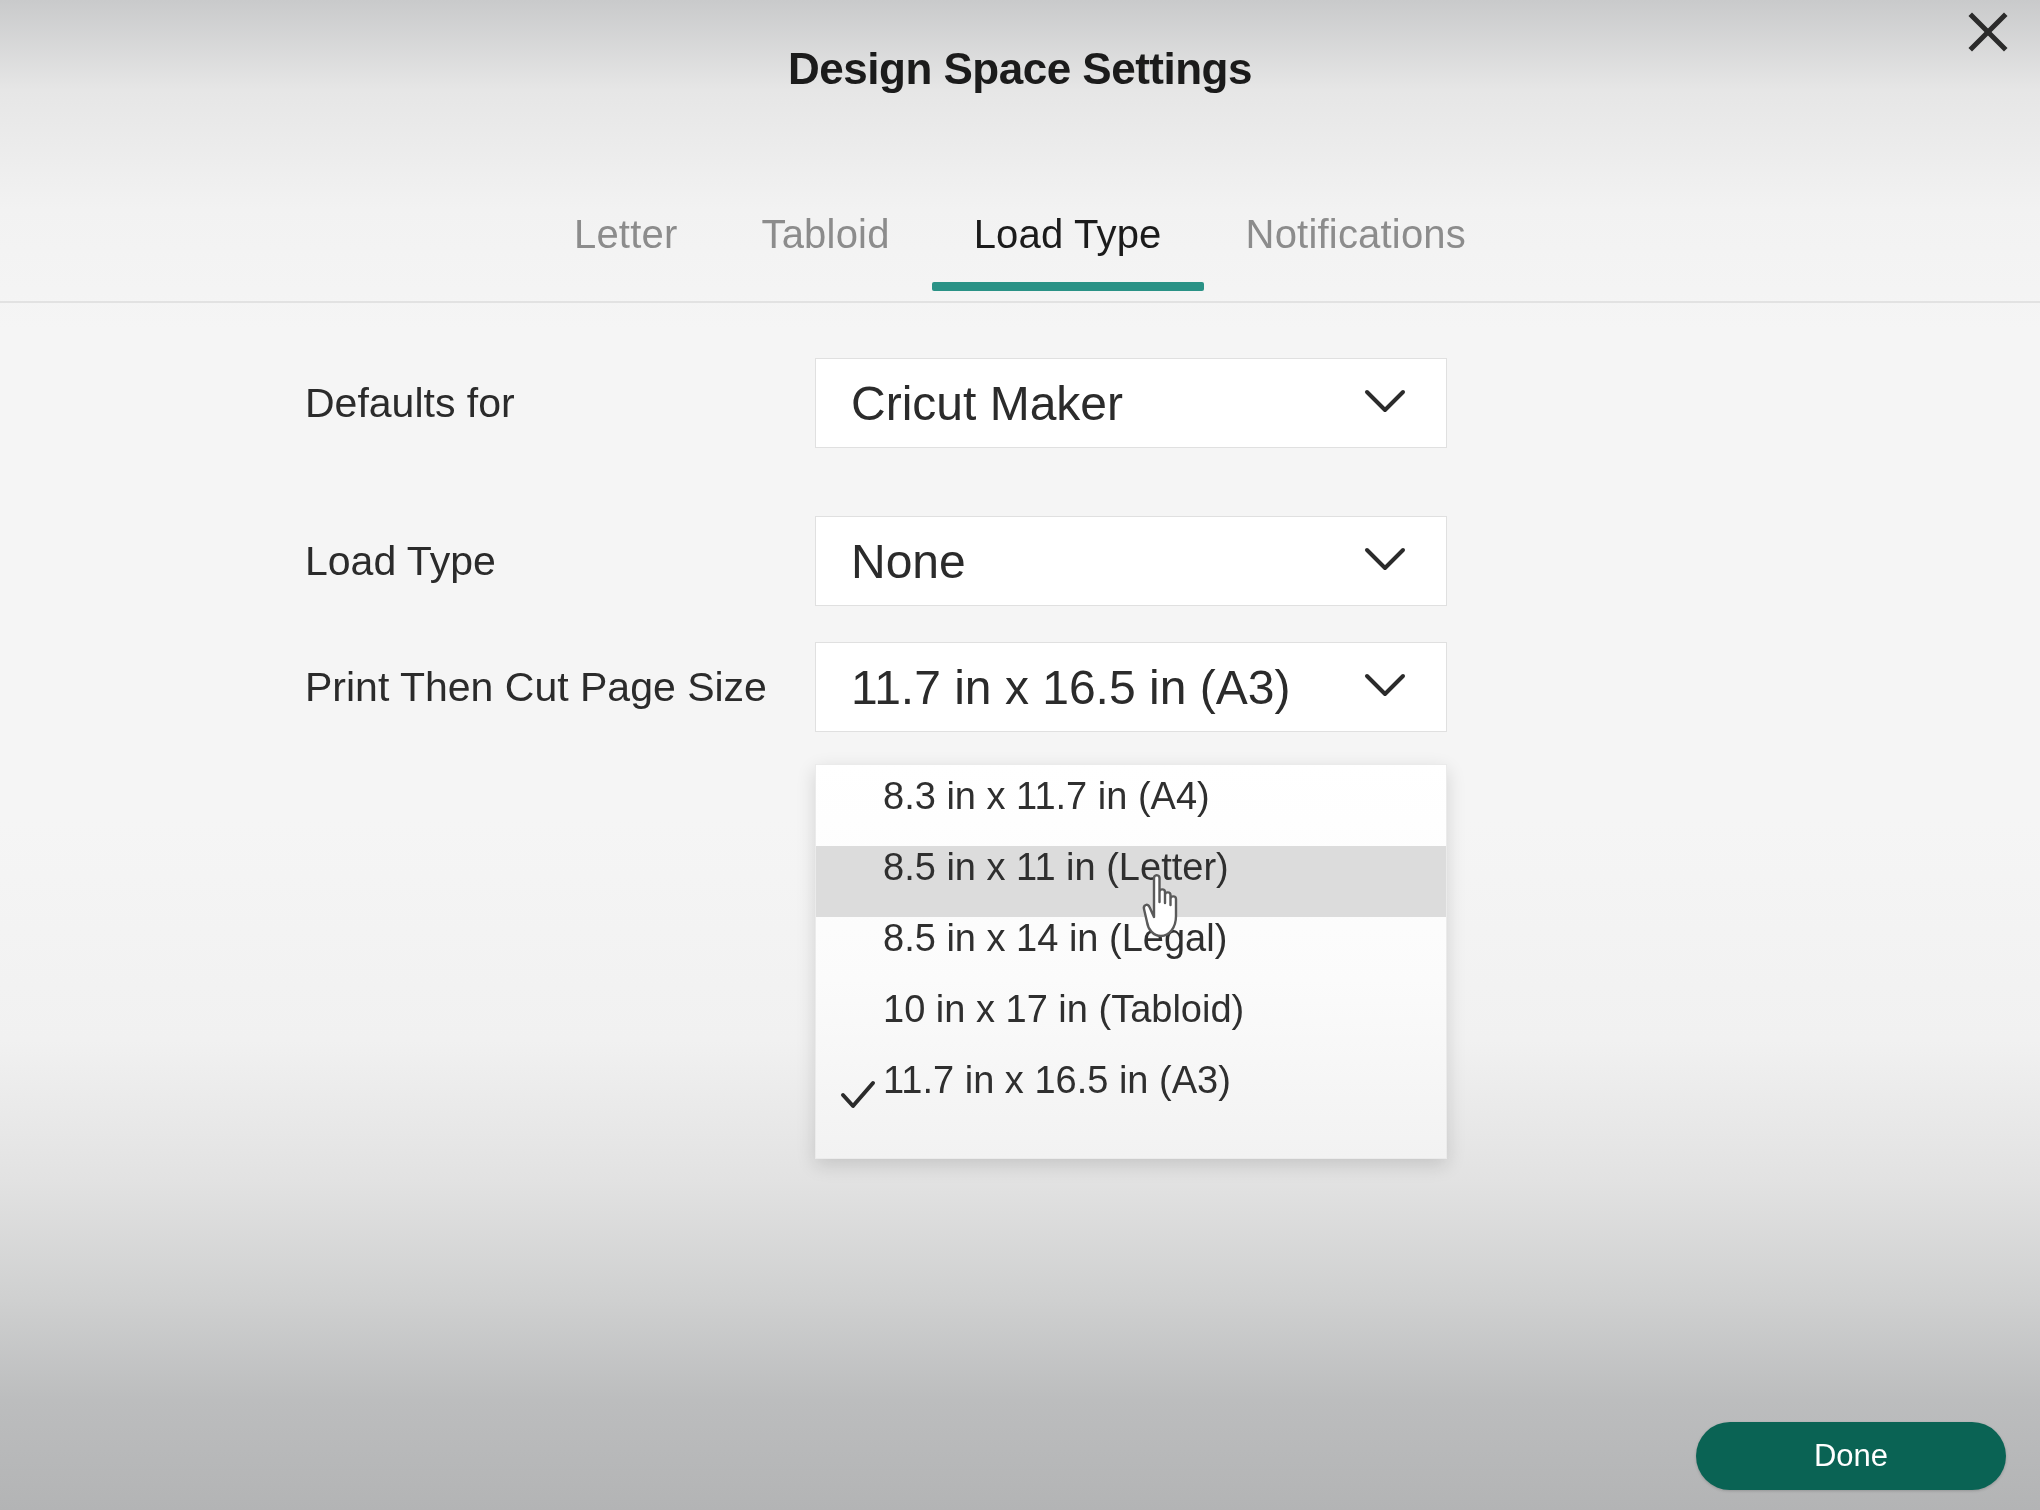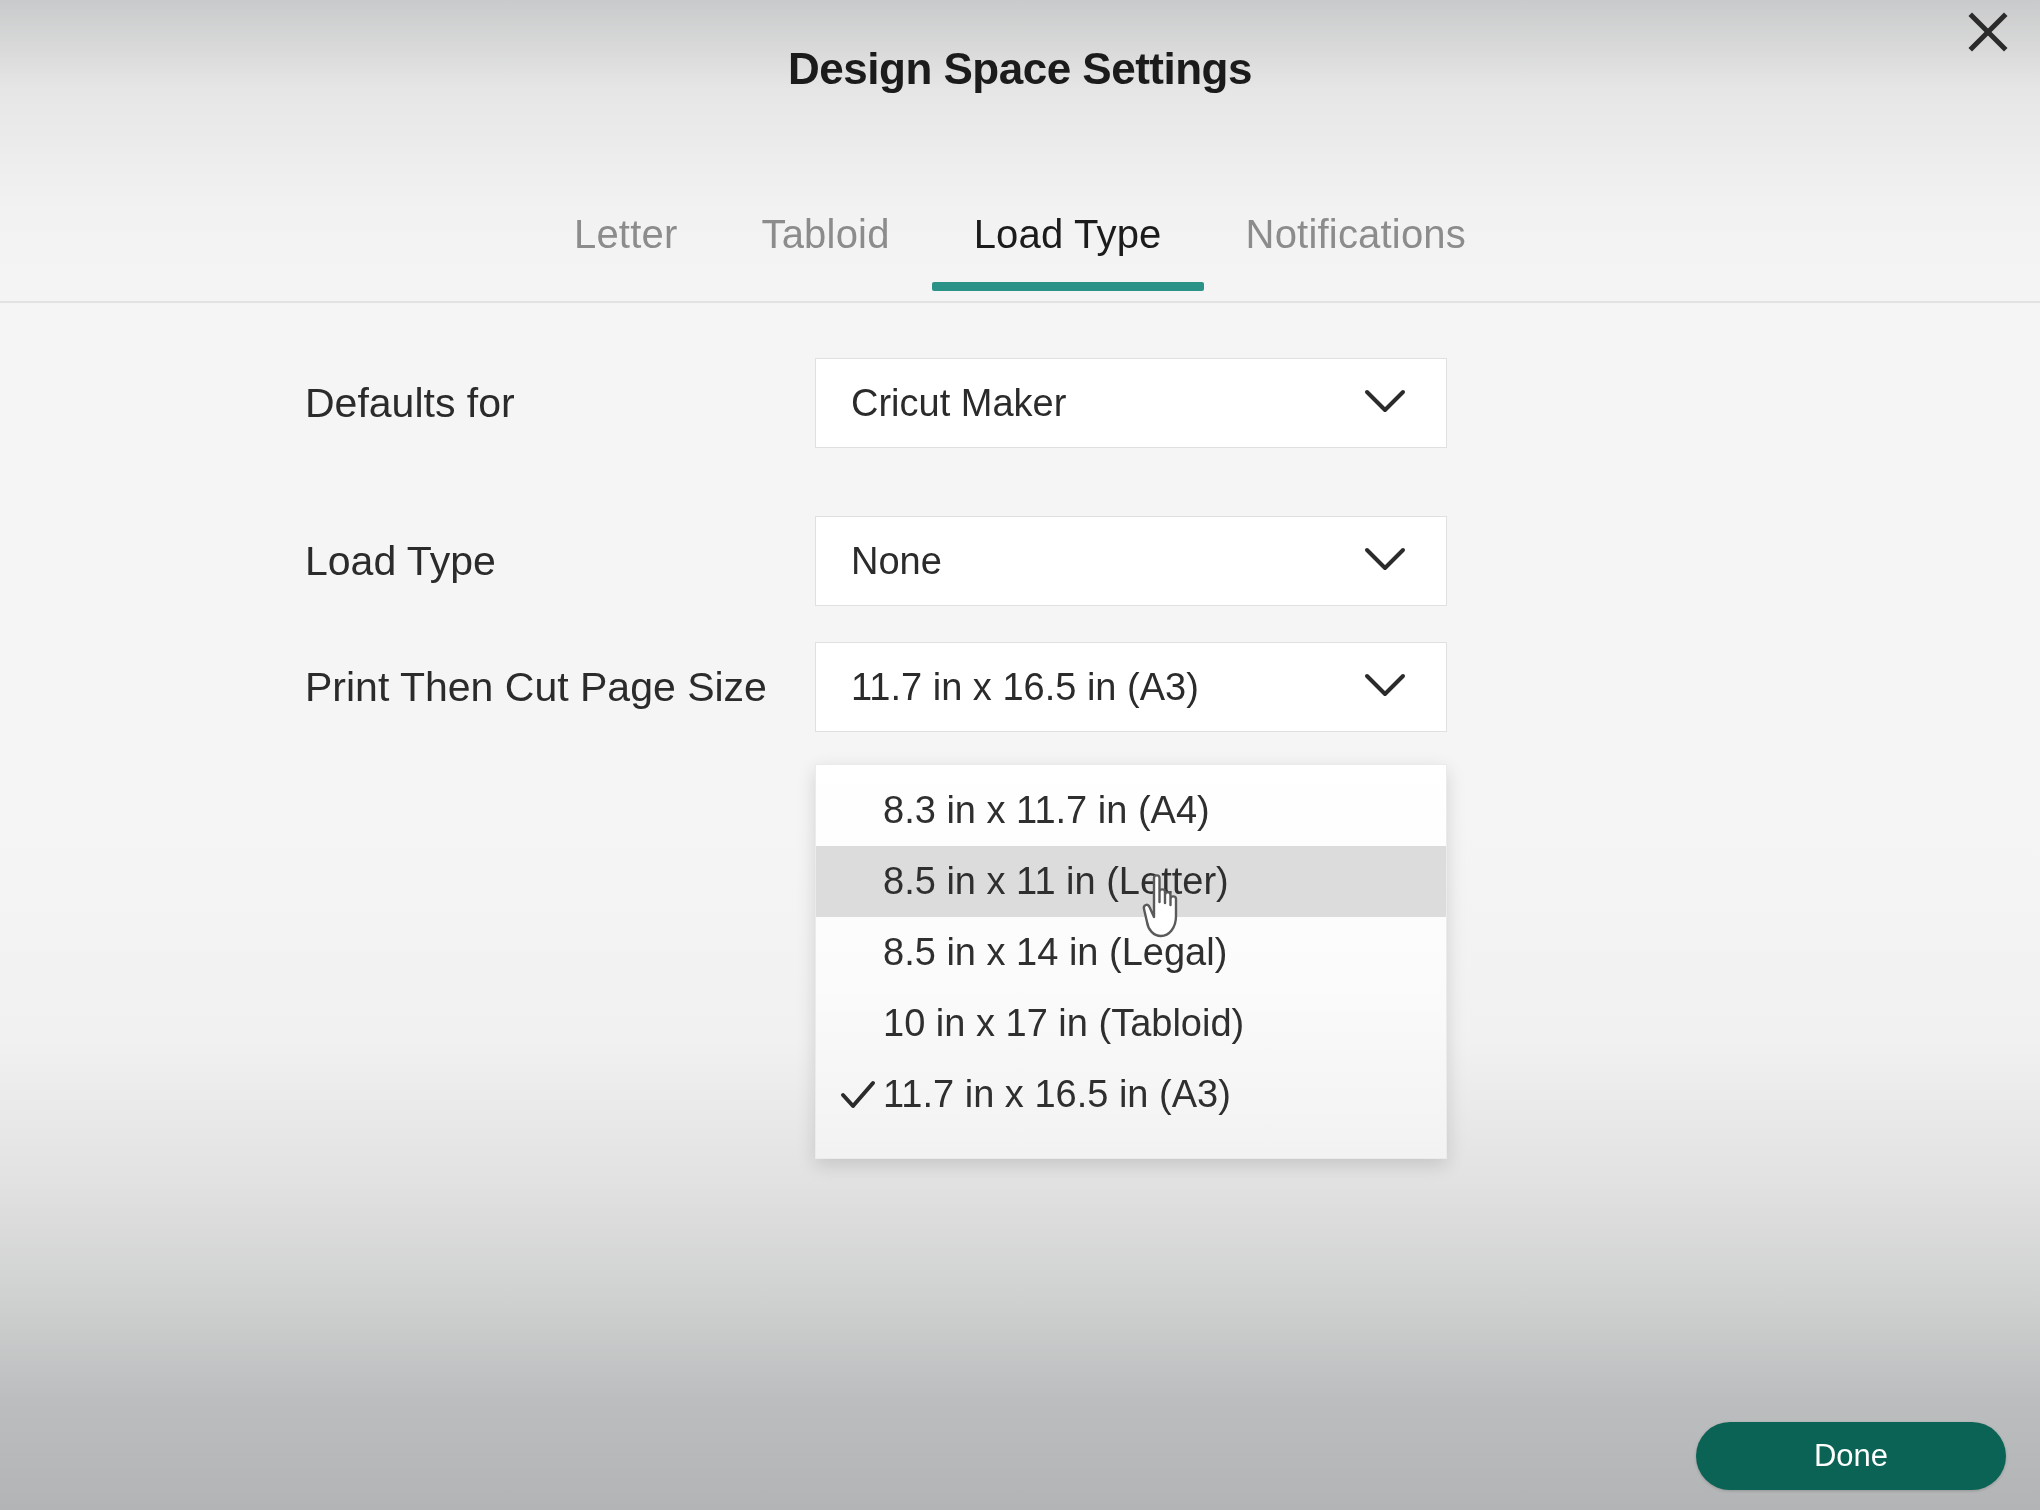--- a/index.html
+++ b/index.html
@@ -131,21 +131,21 @@
     width: 632px;
     height: 90px;
     background: #ffffff;
     border: 1px solid #e0e0e0;
     box-sizing: border-box;
     display: flex;
     align-items: center;
     cursor: pointer;
   }
   .select-value {
-    font-size: 38px;
+    font-size: 48px;
     color: #2b2b2b;
     padding-left: 35px;
     white-space: nowrap;
   }
   .select-chevron {
     position: absolute;
     right: 40px;
     top: 50%;
     transform: translateY(-50%);
     display: block;
@@ -160,21 +160,20 @@
     background: linear-gradient(to bottom, #ffffff 0%, #fbfbfb 55%, #f2f2f2 100%);
     border: 1px solid #ebebeb;
     box-sizing: border-box;
     box-shadow: 0 6px 18px rgba(0,0,0,0.14);
     padding: 10px 0 28px 0;
   }
   .dd-option {
     position: relative;
     height: 71px;
     display: flex;
-    align-items: center;
     font-size: 38px;
     color: #2f2f2f;
     padding-left: 67px;
     cursor: pointer;
     white-space: nowrap;
   }
   .dd-option.highlighted {
     background: #dcdcdc;
   }
   .dd-option .dd-check {

